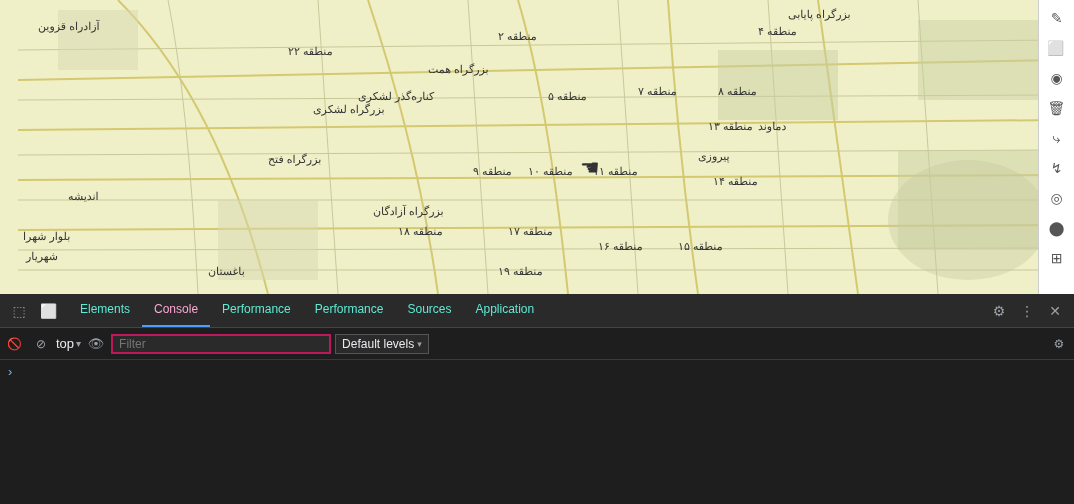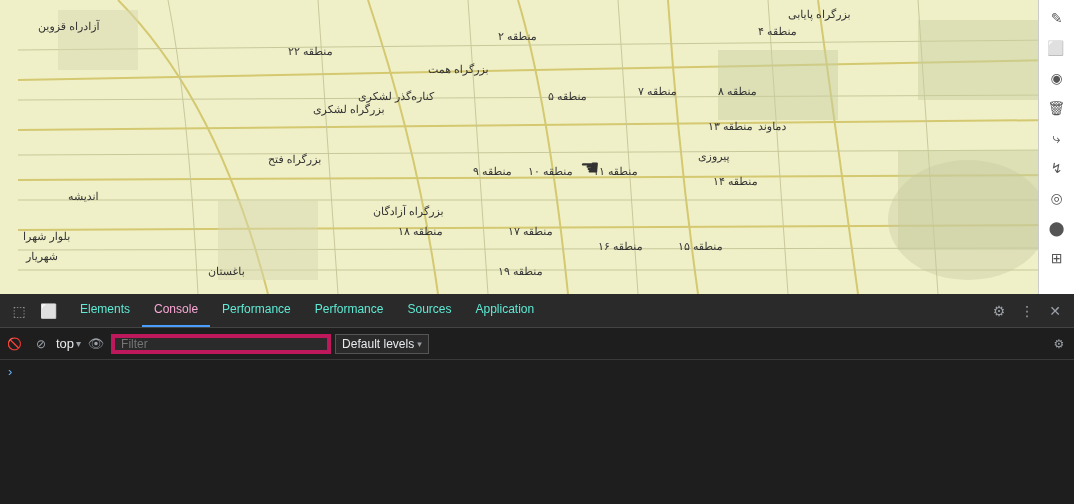--- a/index.html
+++ b/index.html
@@ -179,21 +179,21 @@
     #eye-icon-btn {
       width: 22px; height: 22px;
       display: flex; align-items: center; justify-content: center;
       cursor: pointer; border-radius: 2px; font-size: 13px;
       color: #9aa0a6; background: transparent; border: none;
     }
 
     #filter-input {
       height: 20px;
       background: #2a2a2a;
-      border: 4px solid #be185d;
+      border: 2px solid #be185d;
       color: #ec4899;
       font-size: 12px;
       padding: 0 6px;
       width: 220px;
       outline: none;
     }
 
     #default-levels {
       display: flex;
       align-items: center;

